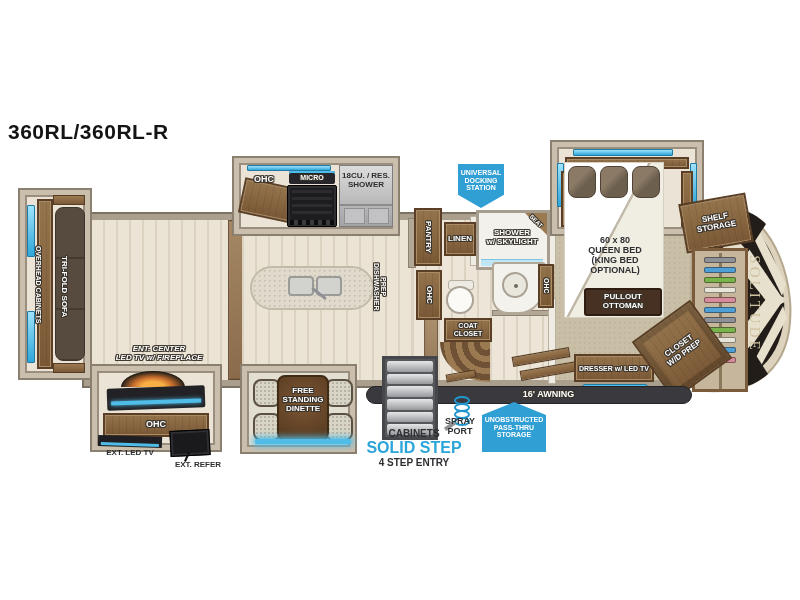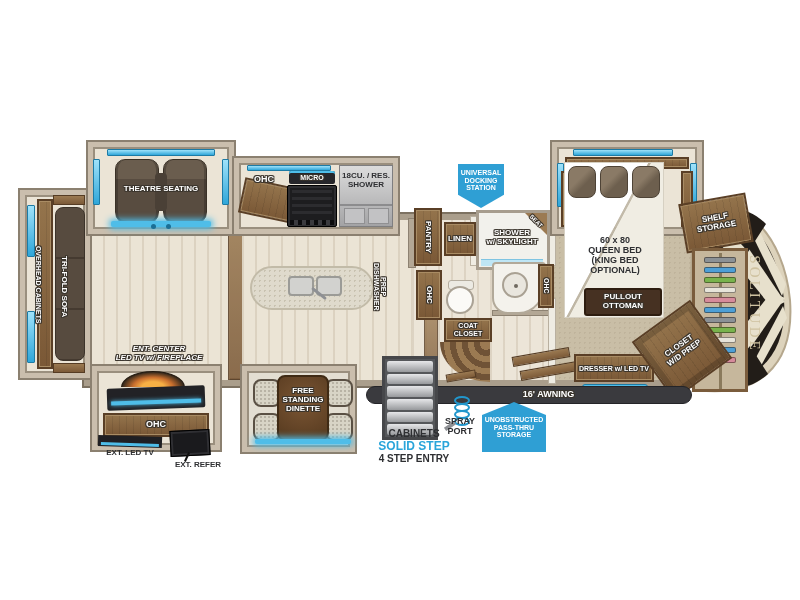--- a/index.html
+++ b/index.html
@@ -73,32 +73,20 @@
     <div class="win" style="left:2px;top:116px;width:8px;height:52px;"></div>
     <div class="abs wood2" style="left:12px;top:4px;width:16px;height:170px;"></div>
     <div class="abs wood" style="left:28px;top:0;width:32px;height:10px;"></div>
     <div class="abs wood" style="left:28px;top:168px;width:32px;height:10px;"></div>
     <div class="abs" style="left:30px;top:12px;width:30px;height:154px;border:1px solid #3c332a;border-radius:8px;
          background:repeating-linear-gradient(180deg,#574b3f 0 49px,#453a30 49px 51px);"></div>
     <div class="lw vert s7" style="left:9px;top:12px;width:20px;height:156px;">OVERHEAD CABINETS</div>
     <div class="lw vert s8" style="left:34px;top:32px;width:22px;height:120px;">TRI-FOLD SOFA</div>
   </div>
 
-  <div class="slide" style="left:88px;top:142px;width:146px;height:92px;">
-    <div class="win" style="left:14px;top:2px;width:108px;height:7px;"></div>
-    <div class="win" style="left:0;top:12px;width:7px;height:46px;"></div>
-    <div class="win" style="left:129px;top:12px;width:7px;height:46px;"></div>
-    <div class="seat" style="left:22px;top:12px;width:44px;height:66px;"></div>
-    <div class="seat" style="left:70px;top:12px;width:44px;height:66px;"></div>
-    <div class="abs" style="left:62px;top:26px;width:12px;height:38px;background:#4a4036;border-radius:4px;"></div>
-    <div class="glow" style="left:18px;top:74px;width:100px;height:6px;"></div>
-    <div class="abs" style="left:58px;top:77px;width:5px;height:5px;background:#1b6f96;border-radius:50%;"></div>
-    <div class="abs" style="left:73px;top:77px;width:5px;height:5px;background:#1b6f96;border-radius:50%;"></div>
-    <div class="lw s8" style="left:6px;top:38px;width:124px;">THEATRE SEATING</div>
-  </div>
 
   <div class="slide" style="left:234px;top:158px;width:164px;height:76px;">
     <div class="win" style="left:8px;top:2px;width:84px;height:6px;"></div>
     <div class="abs wood2" style="left:2px;top:20px;width:60px;height:36px;transform:rotate(12deg);"></div>
     <div class="lw s9" style="left:4px;top:12px;width:42px;">OHC</div>
     <div class="abs flexc" style="left:50px;top:8px;width:46px;height:13px;background:#26262a;border-radius:2px;box-shadow:inset 0 2px 0 #4fbde8;">
       <span class="lw s7" style="position:static;">MICRO</span>
     </div>
     <div class="abs" style="left:48px;top:22px;width:50px;height:42px;background:#1d1d1f;border:1px solid #000;border-radius:2px;box-shadow:inset 0 0 0 2px #2e2e31;">
       <div class="abs" style="left:2px;top:34px;width:44px;height:5px;background:repeating-linear-gradient(90deg,#0c0c0e 0 4px,#3a3a3e 4px 8px);"></div>
@@ -271,21 +259,21 @@
        display:flex;flex-direction:column;gap:2px;padding:2px;">
     <div class="tread"></div>
     <div class="tread"></div>
     <div class="tread"></div>
     <div class="tread"></div>
     <div class="tread"></div>
     <div class="tread"></div>
   </div>
   <div class="abs" style="left:362px;top:428px;width:104px;text-align:center;font-family:'Liberation Sans',sans-serif;">
     <div class="s10" style="color:#2e2f32;font-weight:bold;font-size:10px;">CABINETS</div>
-    <div class="s10" style="color:#2aa5da;font-weight:bold;font-size:12px;">SOLID STEP</div>
+    <div class="s10" style="color:#2aa5da;font-weight:bold;font-size:16px;">SOLID STEP</div>
     <div class="s10" style="color:#2e2f32;font-weight:bold;font-size:10px;">4 STEP ENTRY</div>
   </div>
 
   <div class="abs" style="left:452px;top:396px;width:20px;height:34px;">
     <div class="coil" style="left:2px;top:0;width:16px;height:9px;"></div>
     <div class="coil" style="left:2px;top:7px;width:16px;height:9px;"></div>
     <div class="coil" style="left:2px;top:14px;width:16px;height:9px;"></div>
     <div class="coil" style="left:2px;top:21px;width:16px;height:9px;"></div>
     <div class="abs" style="left:-8px;top:28px;width:12px;height:4px;background:#8e9094;transform:rotate(-35deg);"></div>
   </div>
@@ -298,13 +286,14 @@
 DOCKING
 STATION</div>
   </div>
   <div class="badge" style="left:482px;top:402px;width:64px;height:50px;
        clip-path:polygon(50% 0,100% 26%,100% 100%,0 100%,0 26%);">
     <div class="lw s7" style="left:0;top:14px;width:64px;text-shadow:none;">UNOBSTRUCTED
 PASS-THRU
 STORAGE</div>
   </div>
 
+  <div class="abs" style="left:8px;top:120px;font-size:21px;font-weight:600;color:#141414;letter-spacing:.5px;font-family:'Liberation Sans',sans-serif;">360RL/360RL-R</div>
 </div>
 
 </body></html>

